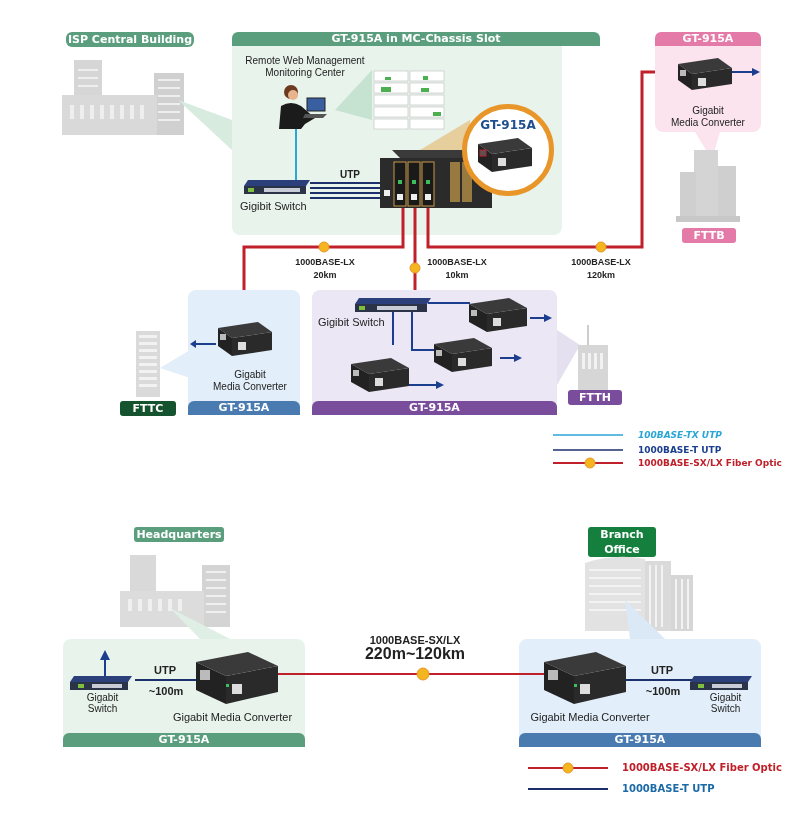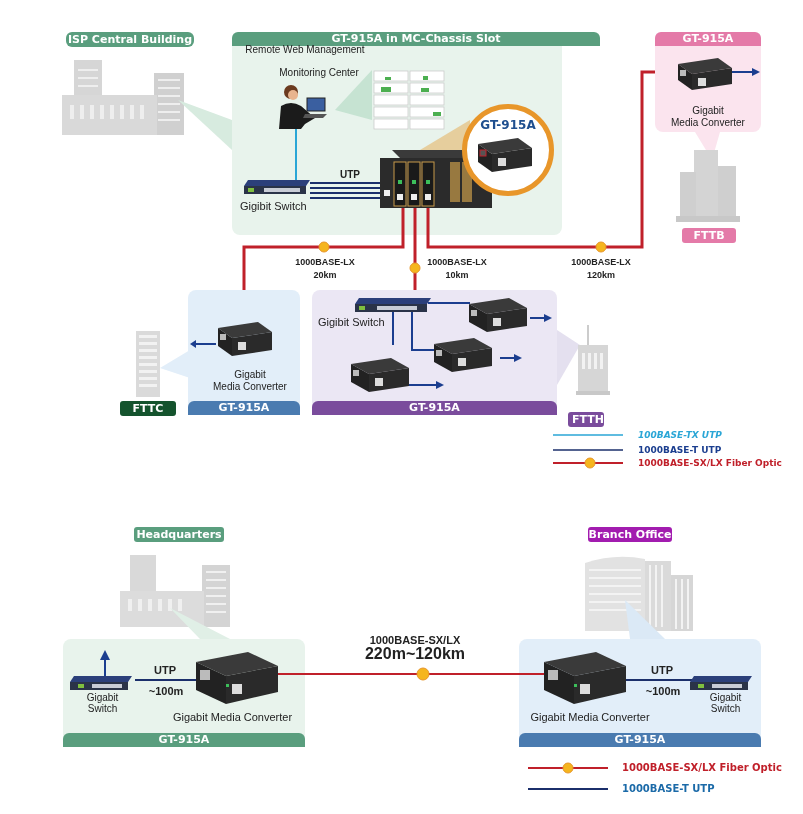--- a/index.html
+++ b/index.html
@@ -71,22 +71,22 @@
     <polyline points="403,205 403,247 244,247 244,325"></polyline>
     <polyline points="415,205 415,300"></polyline>
     <polyline points="428,205 428,247 642,247 642,72 672,72"></polyline>
   </g>
 
   <circle cx="324" cy="247" r="5" fill="#f5b51e" stroke="#e8962a"></circle>
   <circle cx="415" cy="268" r="5" fill="#f5b51e" stroke="#e8962a"></circle>
   <circle cx="601" cy="247" r="5" fill="#f5b51e" stroke="#e8962a"></circle>
 </svg>
 
-<div class="lbl" style="left:240px;top:44px;width:130px;">Remote Web Management</div>
-<div class="lbl" style="left:254px;top:67px;width:130px;">Monitoring Center</div>
+<div class="lbl" style="left:240px;top:55px;width:130px;">Remote Web Management</div>
+<div class="lbl" style="left:240px;top:67px;width:130px;">Monitoring Center</div>
 
 <div class="device" style="left:275px;top:84px;width:60px;height:45px;">
   <svg width="60" height="45" viewBox="0 0 60 45">
     <circle cx="16" cy="8" r="7" fill="#6b3a1f"></circle>
     <circle cx="18" cy="11" r="5" fill="#e8b48e"></circle>
     <path d="M4 45 L6 22 Q16 16 26 22 L40 34 L30 40 L26 45 Z" fill="#1b1b1b"></path>
     <rect x="32" y="14" width="18" height="13" fill="#3a5fa0" stroke="#222"></rect>
     <polygon points="30,30 52,30 48,34 28,34" fill="#555"></polygon>
   </svg>
 </div>
@@ -295,21 +295,21 @@
     <rect x="2" y="20" width="30" height="50" fill="#d6d6d6"></rect>
     <g fill="#f2f2f2">
         <rect x="6" y="28" width="3" height="16"></rect>
         <rect x="12" y="28" width="3" height="16"></rect>
         <rect x="18" y="28" width="3" height="16"></rect>
         <rect x="24" y="28" width="3" height="16"></rect>
       </g>
     <rect x="0" y="66" width="34" height="4" fill="#c8c8c8"></rect>
   </svg>
 </div>
-<div class="tag" style="left:568px;top:412px;width:36px;background:#7a4c9c;text-align:right;">FTTH</div>
+<div class="tag" style="left:568px;top:390px;width:54px;background:#7a4c9c;">FTTH</div>
 
 <svg width="803" height="814">
   <line x1="553" y1="435" x2="623" y2="435" stroke="#2aa6d6" stroke-width="1.5"></line>
   <line x1="553" y1="450" x2="623" y2="450" stroke="#1b2f6b" stroke-width="1.5"></line>
   <line x1="553" y1="463" x2="623" y2="463" stroke="#c0202a" stroke-width="2"></line>
   <circle cx="590" cy="463" r="5" fill="#f5b51e" stroke="#e8962a"></circle>
 </svg>
 <div class="legend-text" style="left:638px;top:430px;color:#2aa6d6;font-style:italic;">100BASE-TX UTP</div>
 <div class="legend-text" style="left:638px;top:445px;color:#1b3e8f;">1000BASE-T UTP</div>
 <div class="legend-text" style="left:638px;top:458px;color:#c0202a;">1000BASE-SX/LX Fiber Optic</div>
@@ -335,21 +335,21 @@
         <rect x="86" y="56" width="20" height="2"></rect>
     </g>
   </svg>
 </div>
 <div class="panel" style="left:63px;top:639px;width:242px;height:108px;background:#e8f3ec;"></div>
 <svg width="803" height="814">
   <polygon points="170,608 200,639 230,639" fill="#e0efe6"></polygon>
 </svg>
 <div class="tag-bar" style="left:63px;top:733px;width:242px;background:#5a9e7e;">GT-915A</div>
 
-<div class="tag" style="left:588px;top:527px;width:84px;background:#a21caf;">Branch Office</div>
+<div class="tag" style="left:588px;top:527px;width:68px;background:#15803d;">Branch Office</div>
 <div class="device" style="left:585px;top:553px;width:110px;height:78px;">
   <svg width="110" height="78" viewBox="0 0 110 78">
     <path d="M0 10 Q30 0 60 6 L60 78 L0 78 Z" fill="#e2e2e2"></path>
     <rect x="60" y="8" width="26" height="70" fill="#dadada"></rect>
     <rect x="86" y="22" width="22" height="56" fill="#d6d6d6"></rect>
     <g fill="#f3f3f3">
       <rect x="4" y="16" width="52" height="2"></rect>
         <rect x="4" y="24" width="52" height="2"></rect>
         <rect x="4" y="32" width="52" height="2"></rect>
       <rect x="4" y="40" width="52" height="2"></rect>

